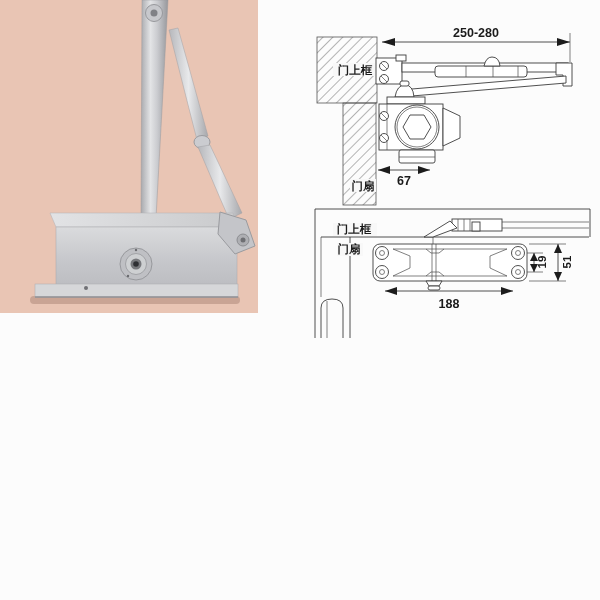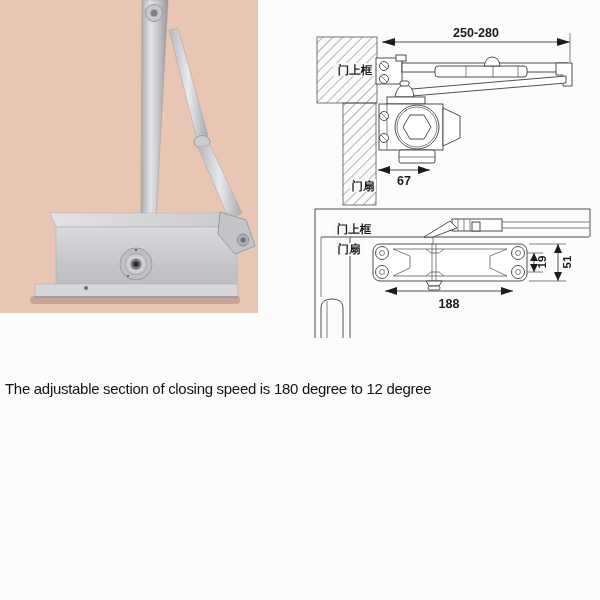--- a/index.html
+++ b/index.html
@@ -210,21 +210,20 @@
     <line x1="229" y1="49" x2="266" y2="49" class="lnthin"></line>
     <line x1="229" y1="86" x2="266" y2="86" class="lnthin"></line>
     <line x1="258" y1="49" x2="258" y2="86" class="ln"></line>
     <polygon points="258,49 254,58 262,58" class="ar"></polygon>
     <polygon points="258,86 254,77 262,77" class="ar"></polygon>
     <text x="271" y="67" class="dimv" text-anchor="middle" transform="rotate(-90 271 67)">51</text>
   </g>
 </svg>
 
 <div class="desc">
-  <div>The adjustable section of closing speed is 180 degree to 12 degree</div>
   
   
   
   
   
   
   
 </div>
 
 </body></html>

